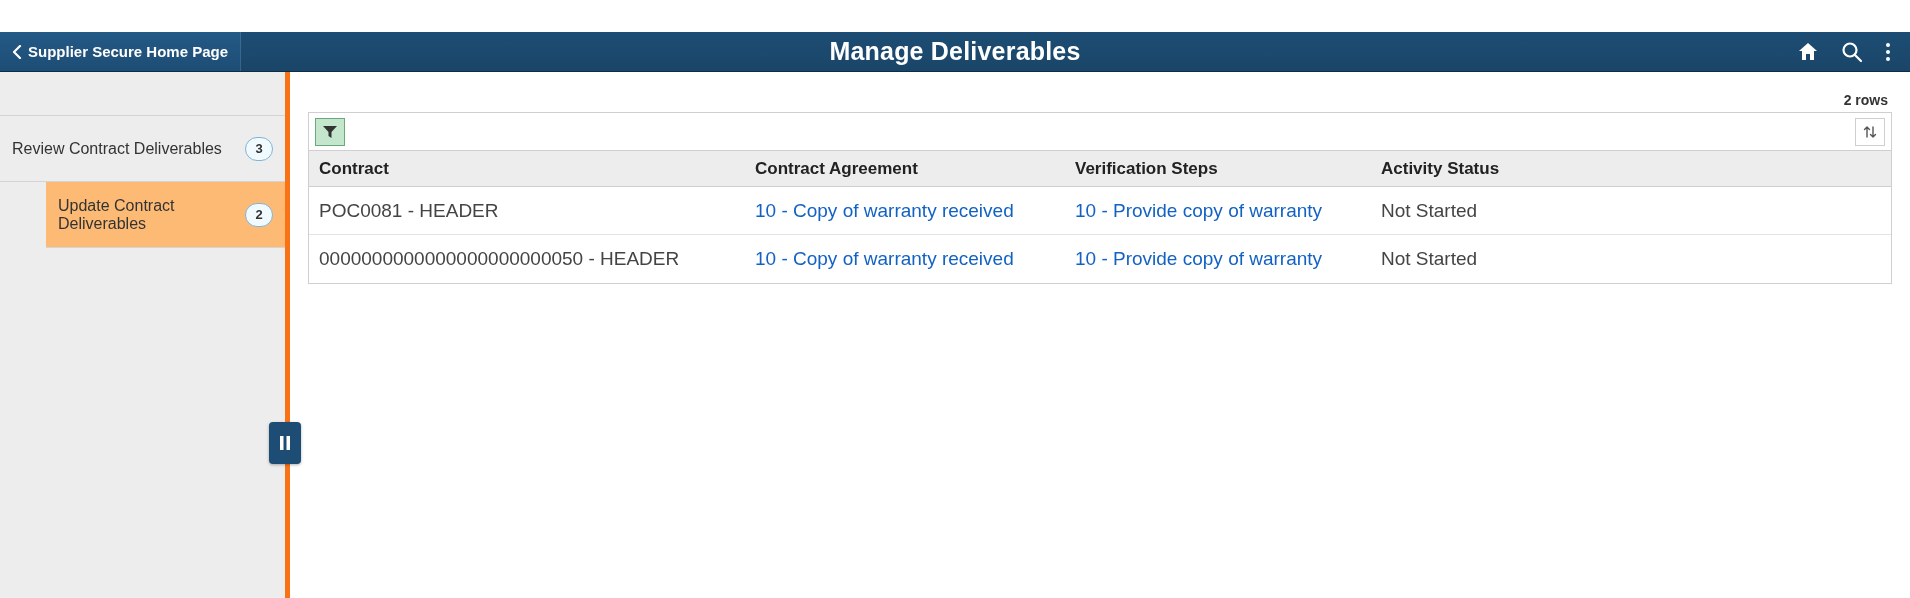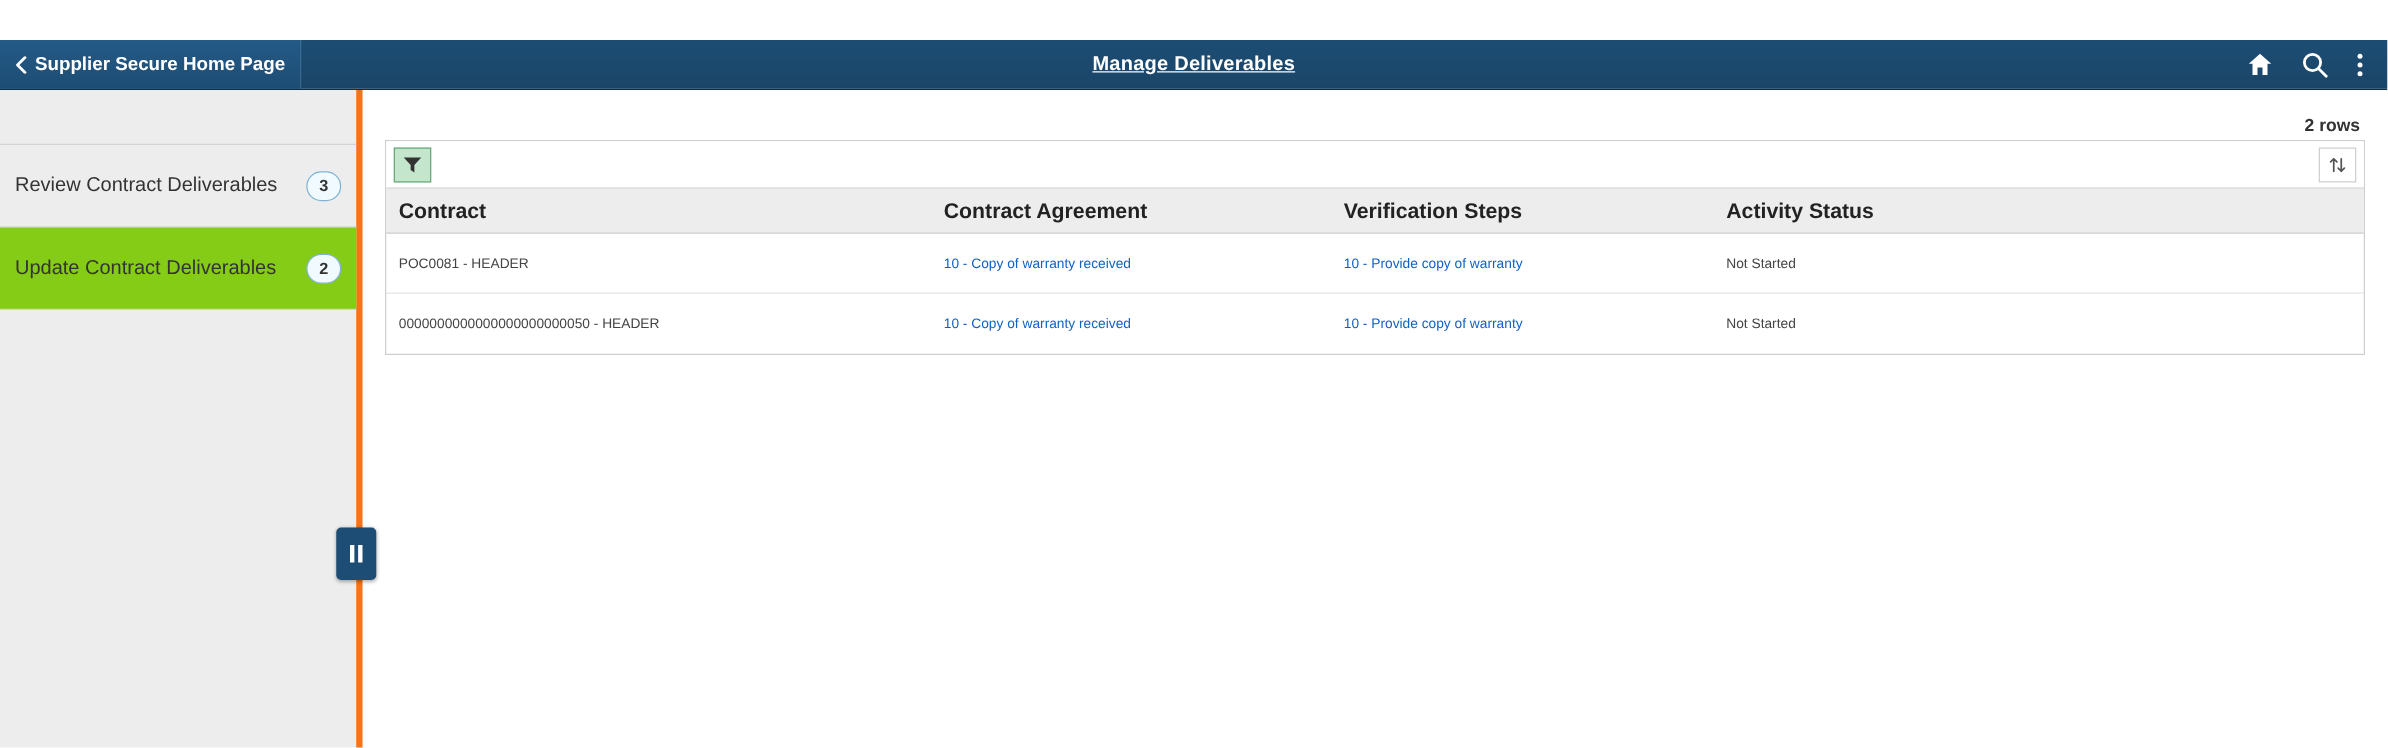--- a/index.html
+++ b/index.html
@@ -39,24 +39,23 @@
       display: inline-flex;
     }
     .back-label {
       font-weight: bold;
       font-size: 15px;
     }
     .page-title {
       position: absolute;
       left: 50%;
       transform: translateX(-50%);
-      font-size: 16px;
+      font-size: 25px;
       font-weight: bold;
       letter-spacing: 0.2px;
-      text-decoration: underline;
     }
     .header-icons {
       margin-left: auto;
       display: flex;
       align-items: center;
       gap: 20px;
       padding-right: 18px;
     }
     .header-icon {
       cursor: pointer;
@@ -84,21 +83,22 @@
       align-items: center;
       justify-content: space-between;
       padding: 0 12px;
       height: 66px;
       border-bottom: 1px solid #d4d4d4;
       cursor: pointer;
       font-size: 16px;
       color: #333;
     }
     .sidebar-item.selected {
-      background: #84cc16;
+      background: #fdba74;
+      margin-left: 46px;
     }
     .sidebar-item-label {
       flex: 1;
     }
     .badge {
       min-width: 28px;
       height: 24px;
       border-radius: 14px;
       border: 1px solid #7fb4d6;
       background: #f0faff;
@@ -178,21 +178,21 @@
       align-items: center;
       font-weight: bold;
       font-size: 17px;
       color: #222;
     }
     .grid-row {
       display: flex;
       border-bottom: 1px solid #e4e4e4;
       height: 48px;
       align-items: center;
-      font-size: 11px;
+      font-size: 19px;
     }
     .grid-row:last-child {
       border-bottom: none;
     }
     .col {
       padding: 0 10px;
       overflow: hidden;
       text-overflow: ellipsis;
       white-space: nowrap;
     }

